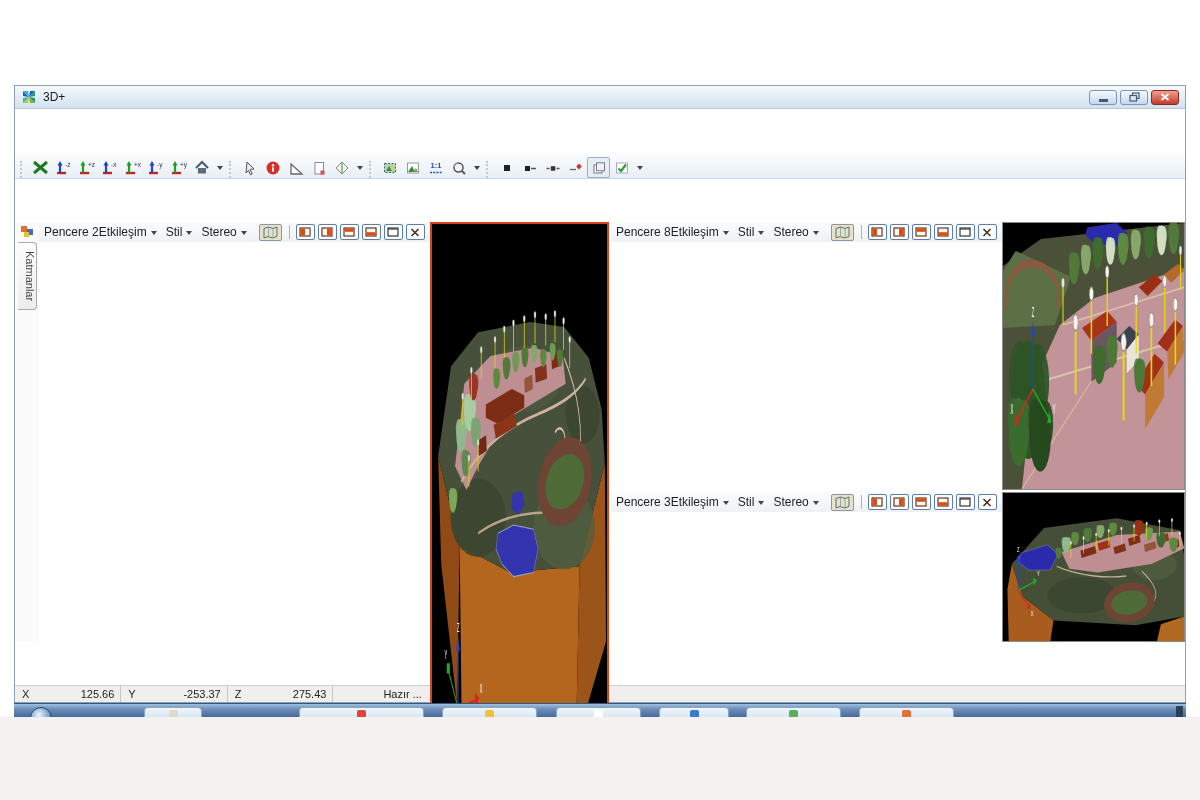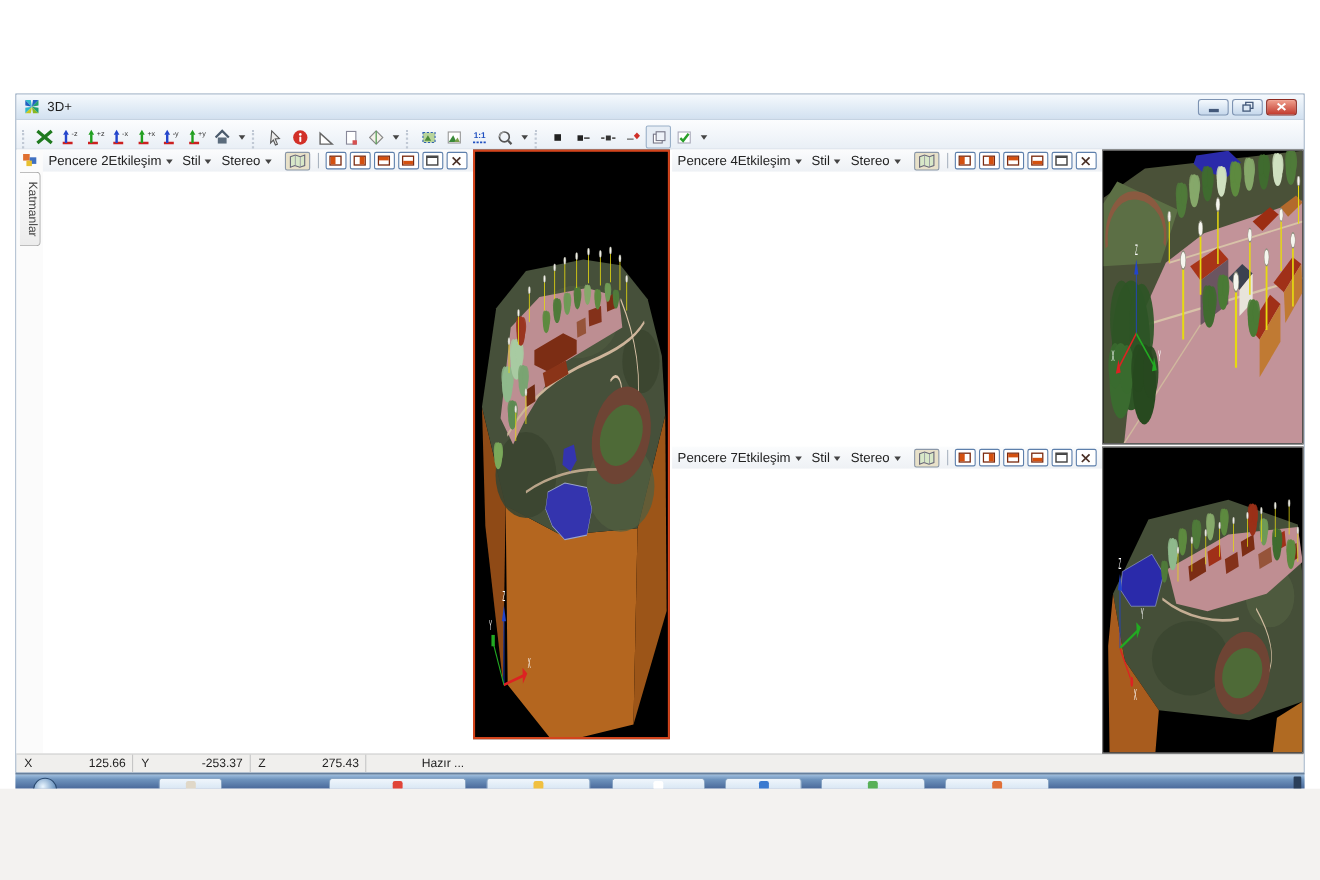--- a/index.html
+++ b/index.html
@@ -2,21 +2,21 @@
 <html><head>
 <meta charset="utf-8">
 <style>
   * { margin:0; padding:0; box-sizing:border-box; }
   html,body { width:1200px; height:800px; background:#fff; overflow:hidden; }
   body { font-family:"Liberation Sans", sans-serif; }
   .stage { position:relative; width:1200px; height:800px; background:#ffffff; }
 
   
   .app-window { position:absolute; left:14px; top:85px; width:1172px; height:618px;
-    background:#fff; border:1px solid #8ba1ba; display:flex; flex-direction:column; }
+    background:#fff; border:1px solid #8ba1ba; display:flex; flex-direction:column;gap:43px; }
 
   .titlebar { height:23px; background:linear-gradient(#f5f9fd,#d2e1f0);
     border-bottom:1px solid #b9c9dc; display:flex; align-items:center; padding:0 6px; flex:0 0 auto; }
   .title { font-size:12px; color:#1d1d1d; margin-left:6px; }
   .win-controls { margin-left:auto; display:flex; gap:3px; }
   .wbtn { width:28px; height:15px; border:1px solid #7d93b2; border-radius:3px;
     background:linear-gradient(#f4f9fd,#c6d8ec); display:flex; align-items:center; justify-content:center; cursor:default; }
   .wbtn.close { background:linear-gradient(#f0a08e,#c23b2e); border-color:#8d2a20; }
   .min-glyph { display:block; width:9px; height:3px; background:#43597a; margin-top:6px; }
 
@@ -464,21 +464,21 @@
               <text x="160" y="455" font-size="13" fill="#fff" text-anchor="middle">X</text>
             </g>
           </svg>
         </div>
       </div>
 
       <div class="right-col">
 
         <div class="panel panel-tr">
           <div class="phdr">
-            <span class="ptitle">Pencere 4</span>
+            <span class="ptitle">Pencere 8</span>
             <span class="spacer"></span>
             <span class="ddl">
                 <span>Etkileşim</span>
                 <span class="caret"></span>
               </span>
             <span class="ddl">
                 <span>Stil</span>
                 <span class="caret"></span>
               </span>
             <span class="ddl">
@@ -595,21 +595,21 @@
                 <text x="95" y="88" font-size="13" fill="#fff" text-anchor="middle">Z</text>
                 <text x="28" y="178" font-size="13" fill="#fff" text-anchor="middle">X</text>
                 <text x="162" y="178" font-size="13" fill="#fff" text-anchor="middle">Y</text>
               </g>
             </svg>
           </div>
         </div>
 
         <div class="panel panel-br">
           <div class="phdr">
-            <span class="ptitle">Pencere 7</span>
+            <span class="ptitle">Pencere 3</span>
             <span class="spacer"></span>
             <span class="ddl">
                 <span>Etkileşim</span>
                 <span class="caret"></span>
               </span>
             <span class="ddl">
                 <span>Stil</span>
                 <span class="caret"></span>
               </span>
             <span class="ddl">

